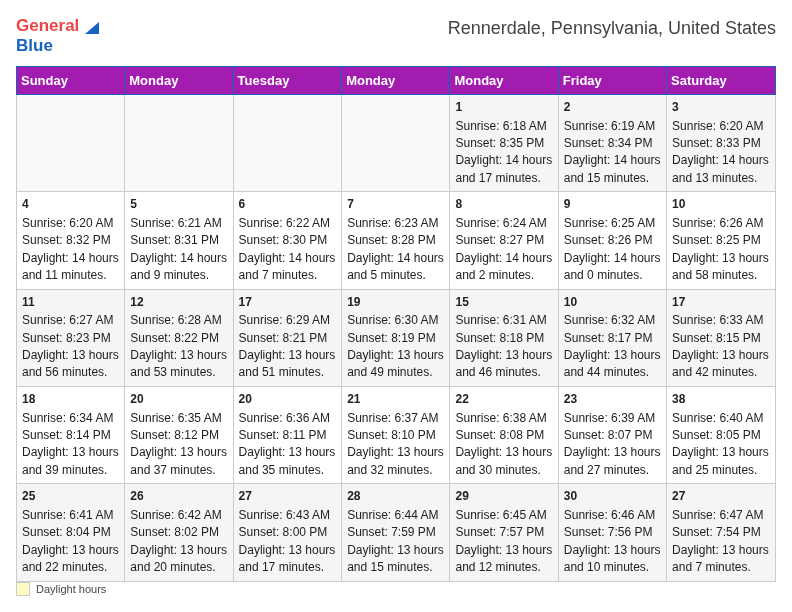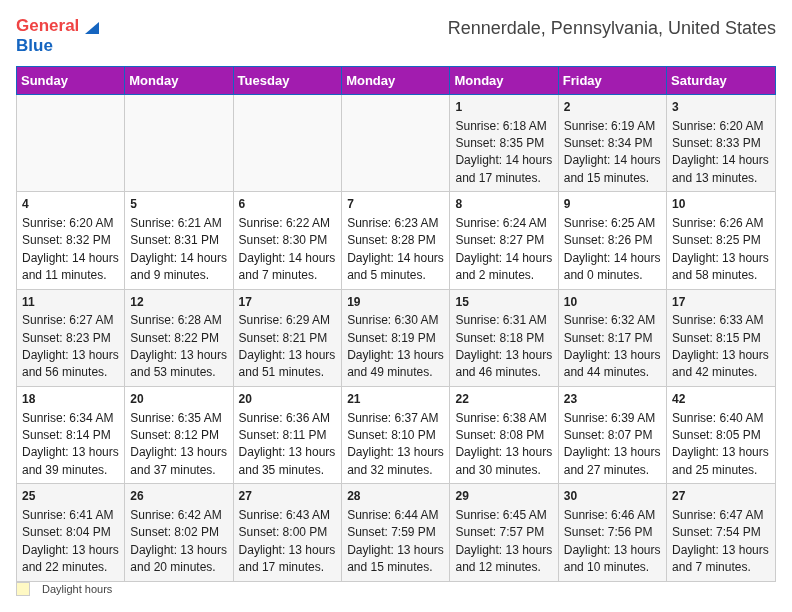--- a/index.html
+++ b/index.html
@@ -88,21 +88,21 @@
     }
     .empty-cell {
       background: #f9f9f9 !important;
     }
     .footer-note {
       margin-top: 0;
       font-size: 11px;
       color: #444;
       display: flex;
       align-items: center;
-      gap: 12px;
+      gap: 6px;
     }
     .daylight-box {
       display: inline-block;
       width: 14px;
       height: 14px;
       background: #fff9c4;
       border: 1px solid #ccc;
       vertical-align: middle;
     }
   </style>
@@ -236,21 +236,21 @@
         </td>
         <td>
           <span class="day-number">22</span>
           <div class="day-info">Sunrise: 6:38 AM<br>Sunset: 8:08 PM<br>Daylight: 13 hours and 30 minutes.</div>
         </td>
         <td>
           <span class="day-number">23</span>
           <div class="day-info">Sunrise: 6:39 AM<br>Sunset: 8:07 PM<br>Daylight: 13 hours and 27 minutes.</div>
         </td>
         <td>
-          <span class="day-number">42</span>
+          <span class="day-number">38</span>
           <div class="day-info">Sunrise: 6:40 AM<br>Sunset: 8:05 PM<br>Daylight: 13 hours and 25 minutes.</div>
         </td>
       </tr>
       <tr>
         <td>
           <span class="day-number">25</span>
           <div class="day-info">Sunrise: 6:41 AM<br>Sunset: 8:04 PM<br>Daylight: 13 hours and 22 minutes.</div>
         </td>
         <td>
           <span class="day-number">26</span>

